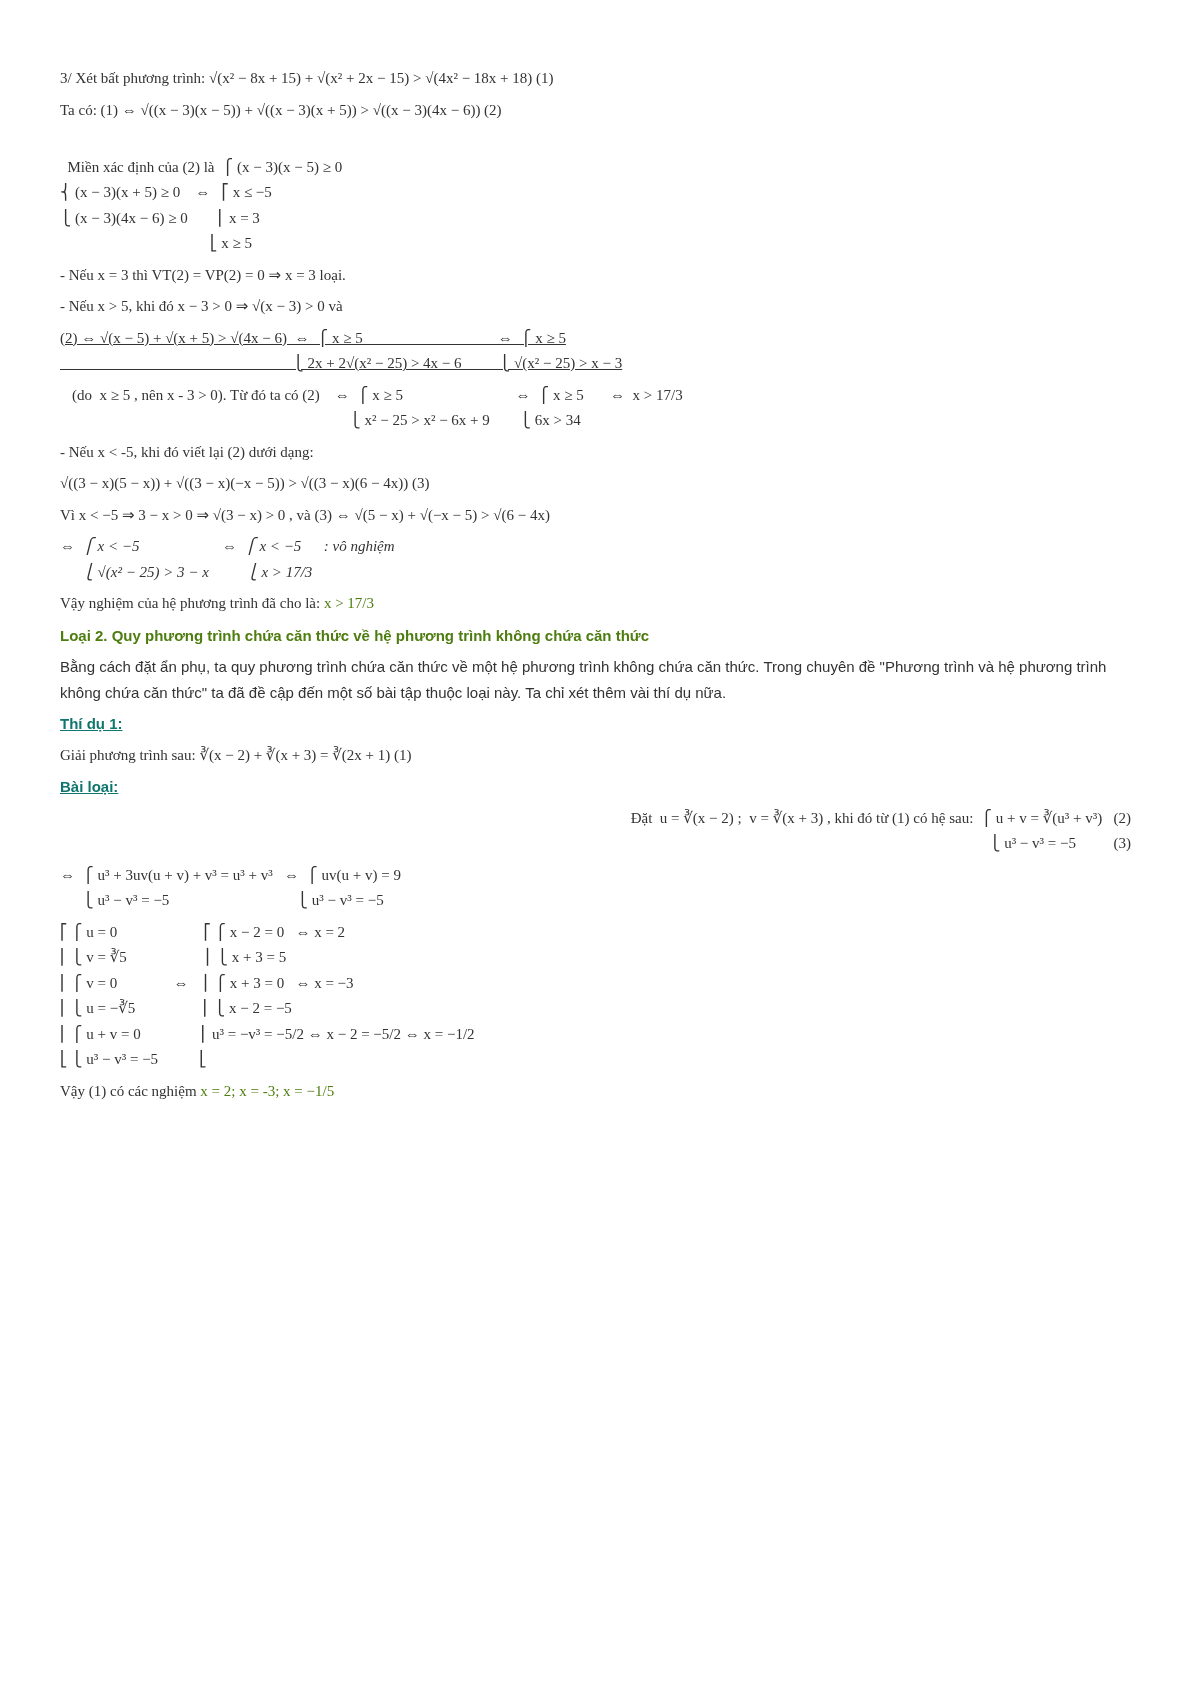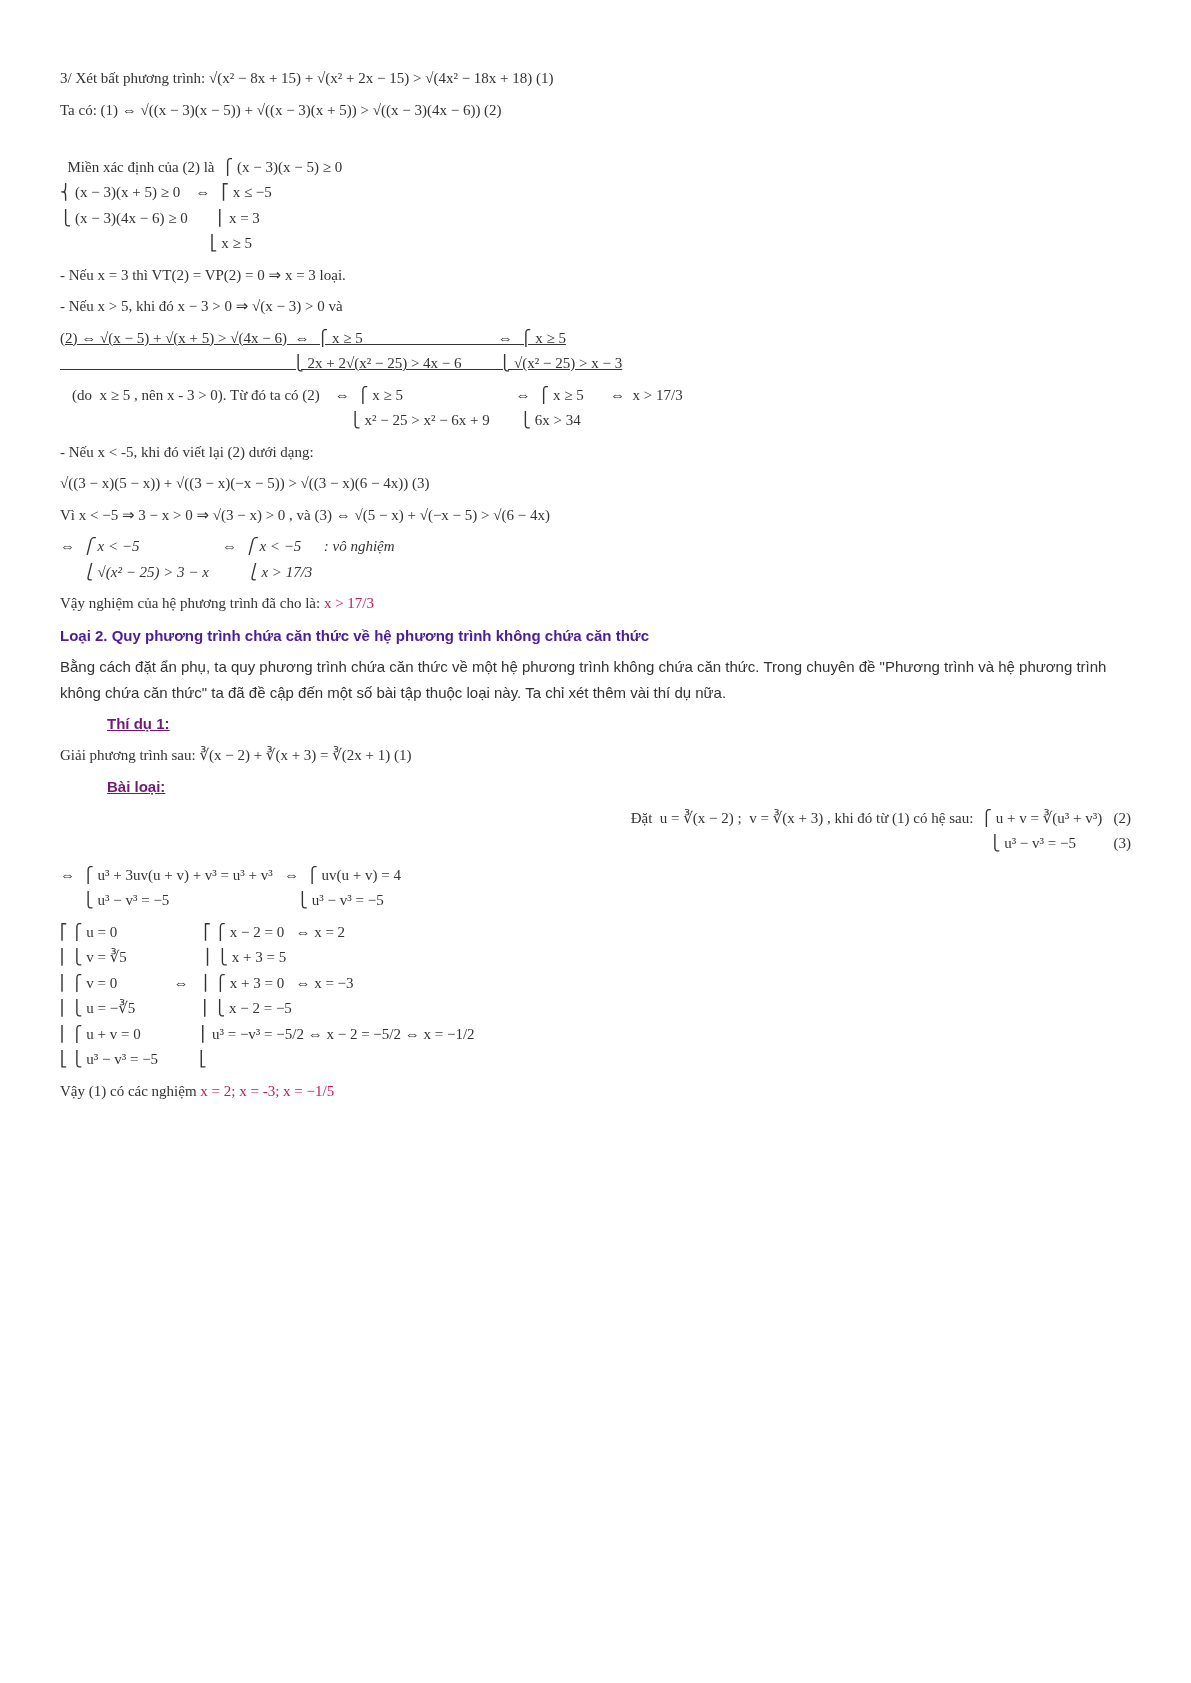--- a/index.html
+++ b/index.html
@@ -6,23 +6,23 @@
     font-family: Arial, sans-serif;
     font-size: 15px;
     color: #333;
     max-width: 1100px;
     margin: 20px auto;
     padding: 40px 60px;
     line-height: 1.7;
     background: #fff;
   }
   .line { margin: 6px 0; }
-  .green { color: #4c1d95; font-weight: bold; }
-  .blue { color: #701a75; font-weight: bold; text-decoration: underline; margin-left: 47px; }
-  .red { color: #be185d; }
+  .green { color: #4d7c0f; font-weight: bold; }
+  .blue { color: #0f766e; font-weight: bold; text-decoration: underline; }
+  .red { color: #4d7c0f; }
   .math { font-family: 'Times New Roman', serif; }
 </style>
 </head>
 <body>
 
 <div class="line math">3/ Xét bất phương trình:  √(x² − 8x + 15) + √(x² + 2x − 15) &gt; √(4x² − 18x + 18)   (1)</div>
 <div class="line math">Ta có:  (1) ⇔ √((x − 3)(x − 5)) + √((x − 3)(x + 5)) &gt; √((x − 3)(4x − 6))   (2)</div>
 <div class="line math" style="white-space:pre;">
   <span>Miền xác định của (2) là  </span><span>⎧ (x − 3)(x − 5) ≥ 0
 ⎨ (x − 3)(x + 5) ≥ 0    ⇔   ⎡ x ≤ −5
@@ -44,21 +44,21 @@
   <span>Vậy nghiệm của hệ phương trình đã cho là:   </span><span class="red">x &gt; 17/3</span>
 </div>
 
 <div class="line green">Loại 2. Quy phương trình chứa căn thức về hệ phương trình không chứa căn thức</div>
 <div class="line">Bằng cách đặt ẩn phụ, ta quy phương trình chứa căn thức về một hệ phương trình không chứa căn thức. Trong chuyên đề "Phương trình và hệ phương trình không chứa căn thức" ta đã đề cập đến một số bài tập thuộc loại này. Ta chỉ xét thêm vài thí dụ nữa.</div>
 <div class="line blue">Thí dụ 1:</div>
 <div class="line math">Giải phương trình sau:  ∛(x − 2) + ∛(x + 3) = ∛(2x + 1)   (1)</div>
 <div class="line blue">Bài loại:</div>
 <div class="line math" style="white-space:pre;text-align:right;">Đặt  u = ∛(x − 2) ;  v = ∛(x + 3) , khi đó từ (1) có hệ sau:  ⎧ u + v = ∛(u³ + v³)   (2)
                                                                                               ⎩ u³ − v³ = −5          (3)</div>
-<div class="line math" style="white-space:pre;">⇔  ⎧ u³ + 3uv(u + v) + v³ = u³ + v³   ⇔  ⎧ uv(u + v) = 4
+<div class="line math" style="white-space:pre;">⇔  ⎧ u³ + 3uv(u + v) + v³ = u³ + v³   ⇔  ⎧ uv(u + v) = 9
       ⎩ u³ − v³ = −5                                  ⎩ u³ − v³ = −5</div>
 <div class="line math" style="white-space:pre;">⎡ ⎧ u = 0                       ⎡ ⎧ x − 2 = 0   ⇔ x = 2
 ⎢ ⎩ v = ∛5                     ⎢ ⎩ x + 3 = 5
 ⎢ ⎧ v = 0               ⇔    ⎢ ⎧ x + 3 = 0   ⇔ x = −3
 ⎢ ⎩ u = −∛5                  ⎢ ⎩ x − 2 = −5
 ⎢ ⎧ u + v = 0                ⎢ u³ = −v³ = −5/2 ⇔ x − 2 = −5/2 ⇔ x = −1/2
 ⎣ ⎩ u³ − v³ = −5           ⎣</div>
 <div class="line math">
   <span>Vậy (1) có các nghiệm </span><span class="red">x = 2;  x = -3;  x = −1/5</span>
 </div>

